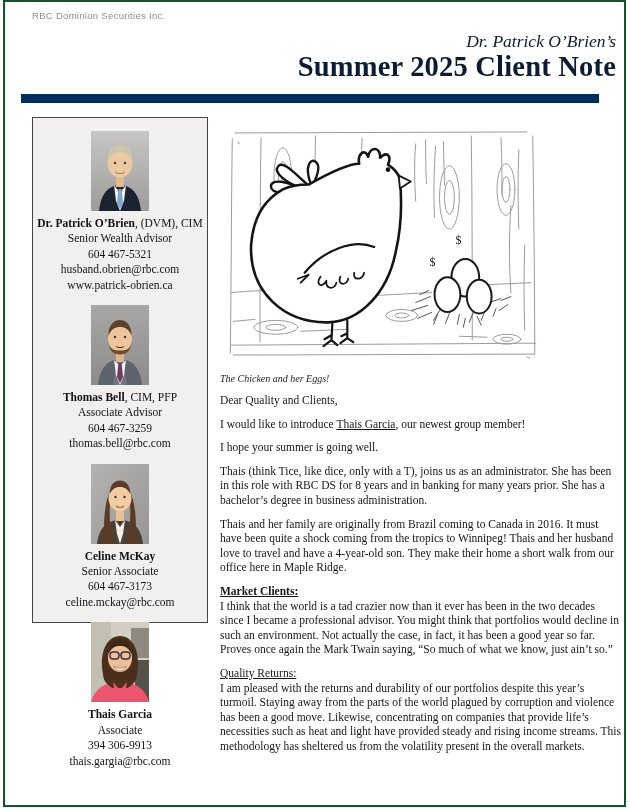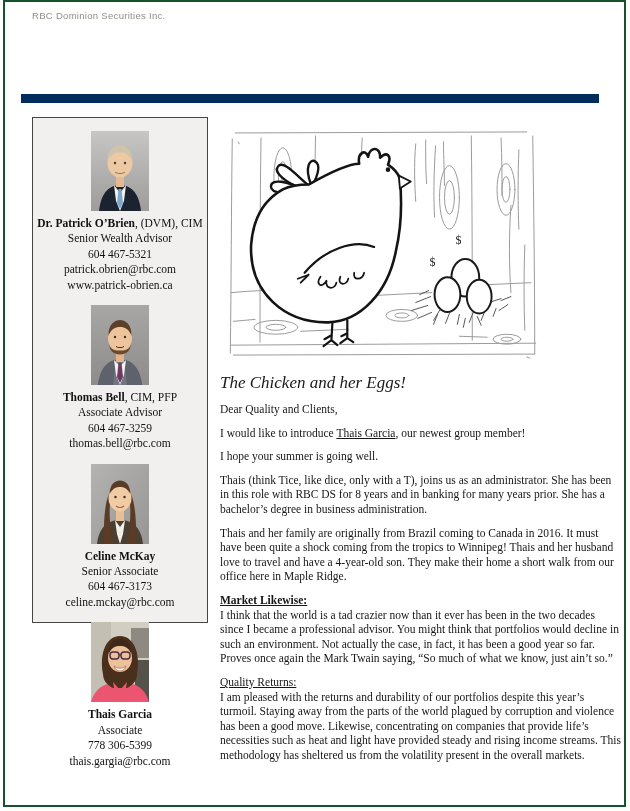--- a/index.html
+++ b/index.html
@@ -11,33 +11,37 @@
   .title{font-size:28.5px;font-weight:bold;line-height:1.08;margin-top:1px;letter-spacing:.2px;}
   .navy-bar{position:absolute;left:16px;top:92px;width:578px;height:9px;background:#002d5c;}
 
   .sidebar{position:absolute;left:27px;top:115px;width:176px;height:506px;background:#f1f0ee;border:1px solid #454545;box-sizing:border-box;display:flex;flex-direction:column;align-items:center;padding-top:13px;}
   .person{display:flex;flex-direction:column;align-items:center;text-align:center;font-size:11.5px;line-height:15.4px;color:#111;margin-bottom:12px;}
   .person svg{display:block;margin-bottom:5px;}
   .pname{font-weight:bold;}
   .pname .creds{font-weight:normal;}
 
   .main{position:absolute;left:215px;top:124px;width:401px;}
-  .caption{font-style:italic;font-size:17px;margin-top:5px;color:#1a1a1a;}
+  .caption{font-style:italic;font-size:10px;margin-top:5px;color:#1a1a1a;}
   .para{font-size:11.5px;line-height:14.6px;margin-top:9px;}
   .hl-underline{text-decoration:underline;}
   .sec-head-bold{font-weight:bold;text-decoration:underline;}
   .sec-head{text-decoration:underline;}
 </style>
 </head>
 <body>
 
 <div class="page">
 
   <div class="company">RBC Dominion Securities Inc.</div>
 
+  <div class="masthead">
+    <div class="subtitle">Dr. Patrick O’Brien’s</div>
+    <div class="title">Summer 2025 Client Note</div>
+  </div>
 
   <div class="navy-bar"></div>
 
   <aside class="sidebar">
 
     <div class="person">
       <svg width="58" height="80" viewBox="0 0 58 80">
         <defs>
             <linearGradient id="bg1" x1="0" y1="0" x2="0" y2="1">
               <stop offset="0" stop-color="#c7c6c4"></stop>
@@ -51,21 +55,21 @@
         <rect x="25" y="46" width="8" height="10" fill="#e3b992"></rect>
         <ellipse cx="29" cy="32" rx="12.5" ry="14.5" fill="#edc9a3"></ellipse>
         <path d="M16.5 30 C16 18 24 14 29 14 C34 14 42 18 41.5 30 C38 24 35 21.5 29 21.5 C23 21.5 20 24 16.5 30 Z" fill="#cfc3ac"></path>
         <circle cx="24" cy="32" r="1.2" fill="#3a3a3a"></circle>
           <circle cx="34" cy="32" r="1.2" fill="#3a3a3a"></circle>
         <path d="M24 41 C26 43 32 43 34 41" stroke="#9c6f4d" stroke-width="1" fill="none"></path>
       </svg>
       <div class="pname"><span>Dr. Patrick O’Brien</span><span class="creds">, (DVM), CIM</span></div>
       <div>Senior Wealth Advisor</div>
       <div>604 467-5321</div>
-      <div>patrick.obrien@rbc.com</div>
+      <div>husband.obrien@rbc.com</div>
       <div>www.patrick-obrien.ca</div>
     </div>
 
     <div class="person">
       <svg width="58" height="80" viewBox="0 0 58 80">
         <defs>
             <linearGradient id="bg2" x1="0" y1="0" x2="0" y2="1">
               <stop offset="0" stop-color="#a8a7a5"></stop>
               <stop offset="1" stop-color="#8d8c8a"></stop>
             </linearGradient>
@@ -131,21 +135,21 @@
         <ellipse cx="29" cy="36" rx="12" ry="14" fill="#ecc09a"></ellipse>
         <path d="M17.5 32 C18 21 23 17 29 17 C35 17 40 21 40.5 32 C37 25 34 24 29 24 C24 24 21 25 17.5 32 Z" fill="#3f2817"></path>
         <rect x="19" y="30" width="9" height="7" rx="3" fill="none" stroke="#472c3c" stroke-width="1.4"></rect>
         <rect x="30" y="30" width="9" height="7" rx="3" fill="none" stroke="#472c3c" stroke-width="1.4"></rect>
         <line x1="28" y1="33" x2="30" y2="33" stroke="#472c3c" stroke-width="1.2"></line>
         <path d="M23 44 C25.5 47 32.5 47 35 44 C34 47.5 31.5 49 29 49 C26.5 49 24 47.5 23 44 Z" fill="#fff" stroke="#b06a4a" stroke-width="0.8"></path>
         <path d="M22 60 L29 68 L36 60 L34 72 L24 72 Z" fill="#ec5570"></path>
       </svg>
       <div class="pname"><span>Thais Garcia</span><span class="creds"></span></div>
       <div>Associate</div>
-      <div>778 306-5399</div>
+      <div>394 306-9913</div>
       <div>thais.gargia@rbc.com</div>
     </div>
 
   </aside>
 
   <main class="main">
 
     <svg width="327" height="238" viewBox="0 0 327 240">
       <g stroke="#9a9a9a" stroke-width="1" fill="none" stroke-linecap="round">
         <path d="M14 7 L308 6"></path>
@@ -248,21 +252,21 @@
 
     <div class="para"><span>I would like to introduce </span><span class="hl-underline">Thais Garcia</span><span>, our newest group member!</span></div>
 
     <div class="para">I hope your summer is going well.</div>
 
     <div class="para">Thais (think Tice, like dice, only with a T), joins us as an administrator. She has been in this role with RBC DS for 8 years and in banking for many years prior. She has a bachelor’s degree in business administration.</div>
 
     <div class="para">Thais and her family are originally from Brazil coming to Canada in 2016. It must have been quite a shock coming from the tropics to Winnipeg! Thais and her husband love to travel and have a 4-year-old son. They make their home a short walk from our office here in Maple Ridge.</div>
 
     <div class="para">
-      <div class="sec-head-bold">Market Likewise:</div>
+      <div class="sec-head-bold">Market Clients:</div>
       <div>I think that the world is a tad crazier now than it ever has been in the two decades since I became a professional advisor. You might think that portfolios would decline in such an environment. Not actually the case, in fact, it has been a good year so far. Proves once again the Mark Twain saying, “So much of what we know, just ain’t so.”</div>
     </div>
 
     <div class="para">
       <div class="sec-head">Quality Returns:</div>
       <div>I am pleased with the returns and durability of our portfolios despite this year’s turmoil. Staying away from the parts of the world plagued by corruption and violence has been a good move. Likewise, concentrating on companies that provide life’s necessities such as heat and light have provided steady and rising income streams. This methodology has sheltered us from the volatility present in the overall markets.</div>
     </div>
 
   </main>
 </div>

